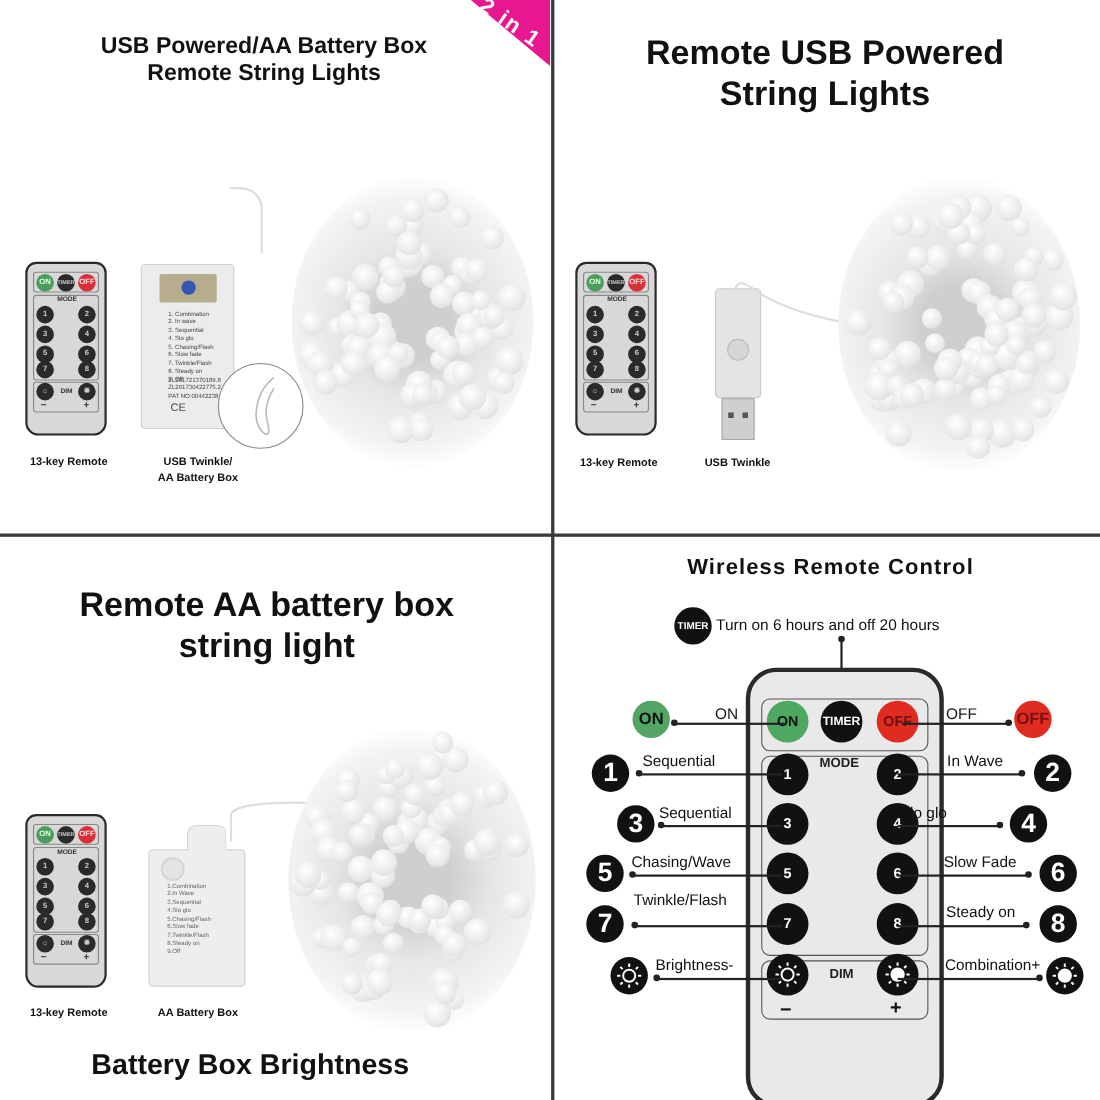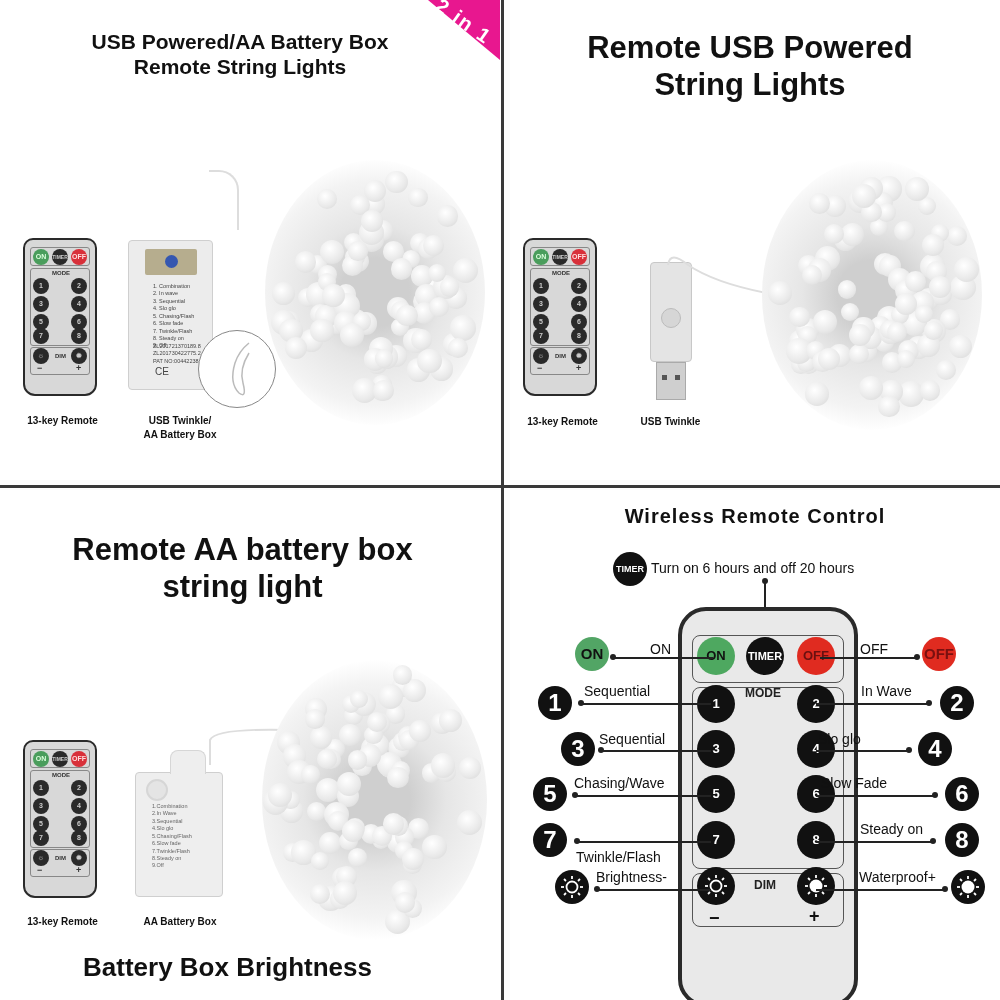--- a/index.html
+++ b/index.html
@@ -513,36 +513,36 @@
   <div class="clabel" style="left:599px;top:731px">Sequential</div>
 
   <div class="callout" style="left:533px;top:777px">5</div>
   <div class="dot" style="left:572px;top:792px"></div>
     <div class="line" style="left:575px;top:795px;width:136px"></div>
   <div class="clabel" style="left:574px;top:775px">Chasing/Wave</div>
 
   <div class="callout" style="left:533px;top:823px">7</div>
   <div class="dot" style="left:574px;top:838px"></div>
     <div class="line" style="left:577px;top:841px;width:134px"></div>
-  <div class="clabel" style="left:576px;top:849px">Twinkle/Flash</div>
+  <div class="clabel" style="left:576px;top:810px">Twinkle/Flash</div>
 
   <div class="callout" style="left:940px;top:686px">2</div>
   <div class="dot" style="left:926px;top:700px"></div>
     <div class="line" style="left:816px;top:703px;width:112px"></div>
   <div class="clabel" style="left:861px;top:683px">In Wave</div>
 
   <div class="callout" style="left:918px;top:732px">4</div>
   <div class="dot" style="left:906px;top:747px"></div>
     <div class="line" style="left:816px;top:750px;width:92px"></div>
   <div class="clabel" style="left:818px;top:731px">Slo glo</div>
 
   <div class="callout" style="left:945px;top:777px">6</div>
   <div class="dot" style="left:932px;top:792px"></div>
     <div class="line" style="left:816px;top:795px;width:118px"></div>
-  <div class="clabel" style="left:821px;top:775px">Slow Fade</div>
+  <div class="clabel" style="left:858px;top:775px">Slow Fade</div>
 
   <div class="callout" style="left:945px;top:823px">8</div>
   <div class="dot" style="left:930px;top:838px"></div>
     <div class="line" style="left:816px;top:841px;width:116px"></div>
   <div class="clabel" style="left:860px;top:821px">Steady on</div>
 
   <div class="sun" style="left:697px;top:867px;width:38px;height:38px">
     <svg viewBox="0 0 26 26">
         <circle cx="13" cy="13" r="5.5" fill="none" stroke="#fff" stroke-width="1.8"></circle>
         <g stroke="#fff" stroke-width="1.8">
@@ -605,14 +605,14 @@
           <line x1="21" y1="13" x2="24" y2="13"></line>
           <line x1="5" y1="5" x2="7" y2="7"></line>
           <line x1="19" y1="19" x2="21" y2="21"></line>
           <line x1="21" y1="5" x2="19" y2="7"></line>
           <line x1="5" y1="21" x2="7" y2="19"></line>
         </g>
       </svg>
   </div>
   <div class="dot" style="left:942px;top:886px"></div>
     <div class="line" style="left:816px;top:889px;width:128px"></div>
-  <div class="clabel" style="left:859px;top:869px">Waterproof+</div>
+  <div class="clabel" style="left:859px;top:869px">Combination+</div>
 </div>
 
 </body></html>

